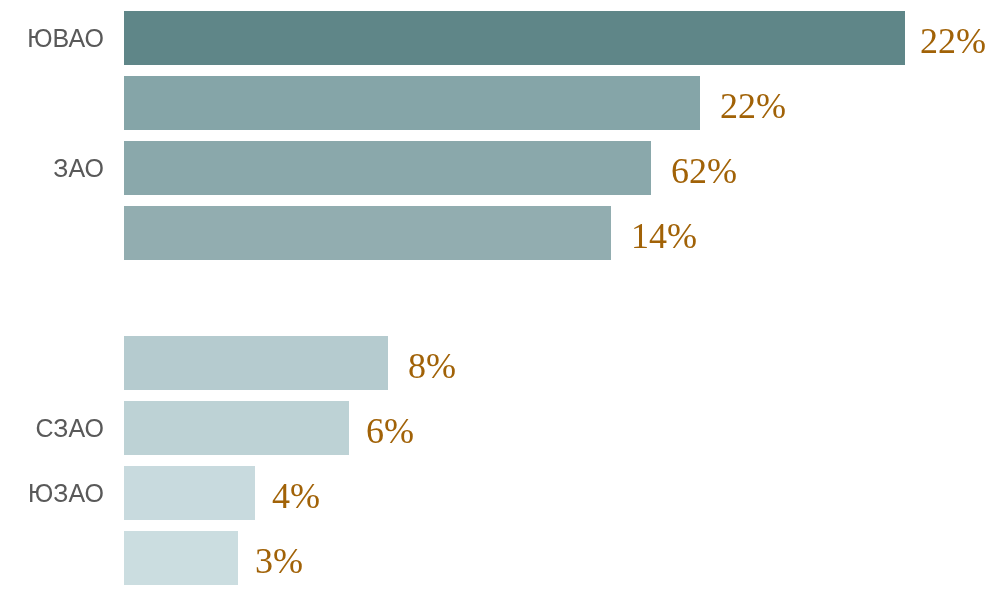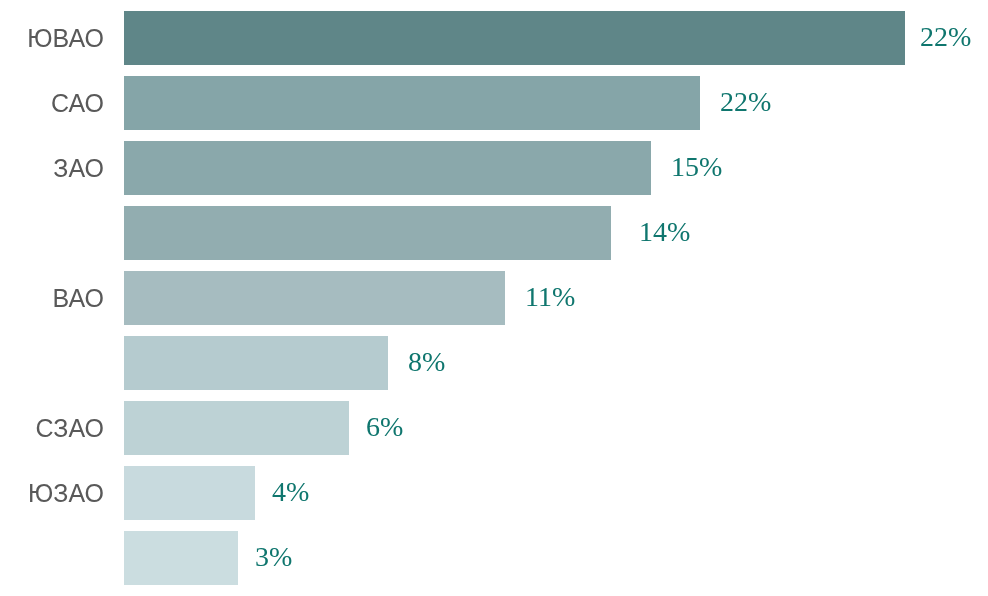--- a/index.html
+++ b/index.html
@@ -40,70 +40,62 @@
     left: 124px;
     top: 0;
     height: 100%;
   }
   .bar {
     height: 100%;
     width: 100%;
   }
   .value-label {
     position: absolute;
-    color: #0f766e;
-    font-size: 28px;
+    color: #a16207;
+    font-size: 36px;
     font-family: "Liberation Serif", serif;
     line-height: 1;
     white-space: nowrap;
   }
 </style>
 </head>
 <body>
 
 <div id="chart-root">
 
   <div class="bar-row" style="top:11px;height:54px;">
     <span class="cat-label">ЮВАО</span>
     <span class="bar-track" style="width:781px;">
       <span class="bar" style="background:#5f8688;display:block;"></span>
     </span>
     <span class="value-label" style="left:920px;top:12px;">22%</span>
   </div>
 
   <div class="bar-row" style="top:76px;height:54px;">
-    <span class="cat-label">САО</span>
     <span class="bar-track" style="width:576px;">
       <span class="bar" style="background:#85a5a8;display:block;"></span>
     </span>
     <span class="value-label" style="left:720px;top:12px;">22%</span>
   </div>
 
   <div class="bar-row" style="top:141px;height:54px;">
     <span class="cat-label">ЗАО</span>
     <span class="bar-track" style="width:527px;">
       <span class="bar" style="background:#8aa8ab;display:block;"></span>
     </span>
-    <span class="value-label" style="left:671px;top:12px;">15%</span>
+    <span class="value-label" style="left:671px;top:12px;">62%</span>
   </div>
 
   <div class="bar-row" style="top:206px;height:54px;">
     <span class="bar-track" style="width:487px;">
       <span class="bar" style="background:#92adb0;display:block;"></span>
     </span>
-    <span class="value-label" style="left:631px;top:12px;margin-left:8px;">14%</span>
+    <span class="value-label" style="left:631px;top:12px;">14%</span>
   </div>
 
-  <div class="bar-row" style="top:271px;height:54px;">
-    <span class="cat-label">ВАО</span>
-    <span class="bar-track" style="width:381px;">
-      <span class="bar" style="background:#a6bcc0;display:block;"></span>
-    </span>
-    <span class="value-label" style="left:525px;top:12px;">11%</span>
-  </div>
 
   <div class="bar-row" style="top:336px;height:54px;">
     <span class="bar-track" style="width:264px;">
       <span class="bar" style="background:#b5cbcf;display:block;"></span>
     </span>
     <span class="value-label" style="left:408px;top:12px;">8%</span>
   </div>
 
   <div class="bar-row" style="top:401px;height:54px;padding-left:8px;">
     <span class="cat-label">СЗАО</span>

